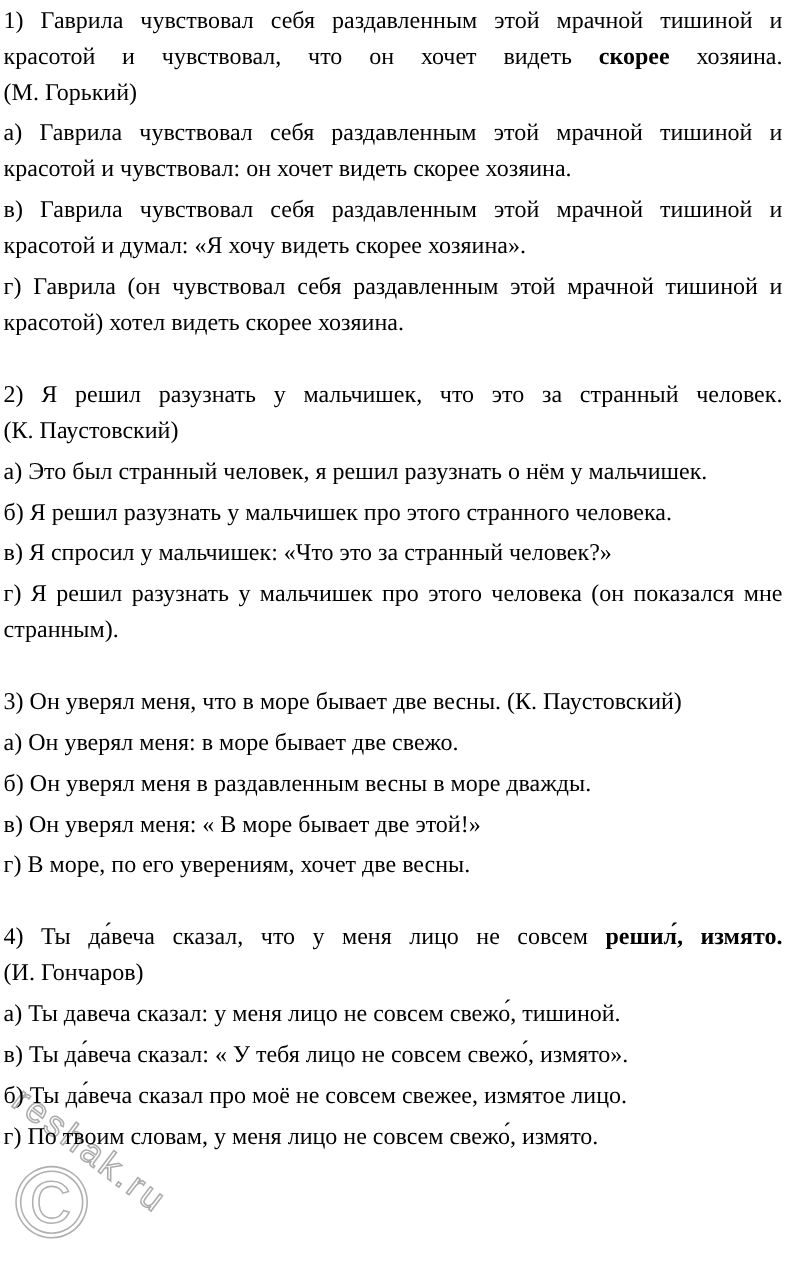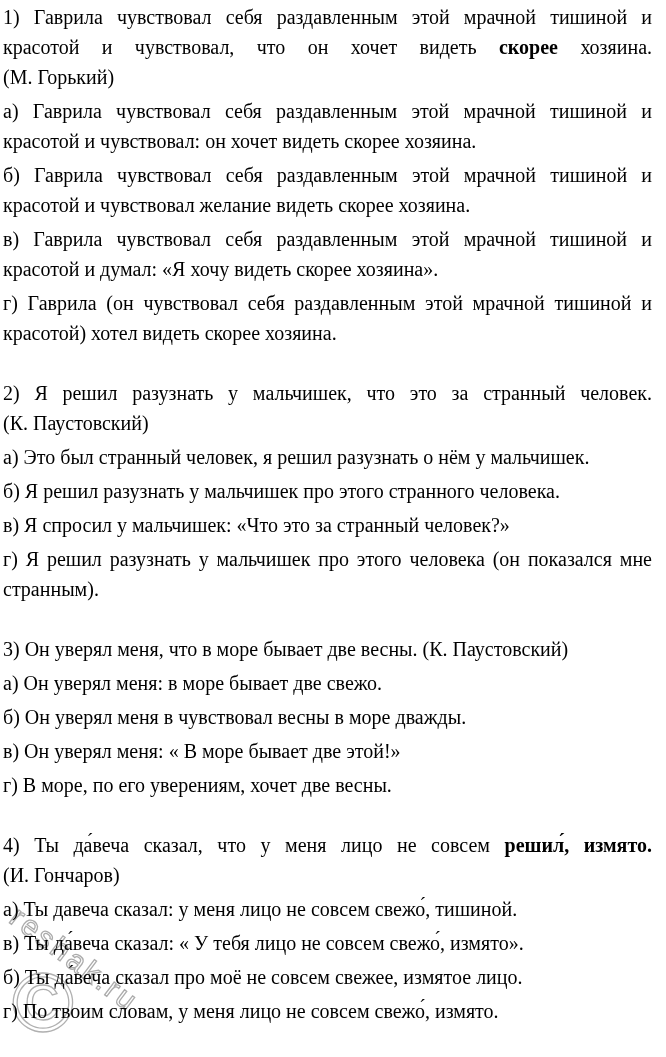--- a/index.html
+++ b/index.html
@@ -61,35 +61,34 @@
 
   <div class="watermark">
     <span class="wm-text">reshak.ru</span>
     <span class="wm-copy">©</span>
   </div>
 
   <div class="content">
       <div class="section">
         <p class="para lead"><span class="lead-sentence fill"><span class="run">1) Гаврила чувствовал себя раздавленным этой мрачной тишиной и красотой и чувствовал, что он хочет видеть </span><span class="run bold">скорее</span><span class="run"> хозяина.</span></span><span class="author">(М. Горький)</span></p>
         <p class="para option"><span class="run">а) Гаврила чувствовал себя раздавленным этой мрачной тишиной и красотой и чувствовал: он хочет видеть скорее хозяина.</span></p>
-        <p class="para option"><span class="run">б) Гаврила чувствовал себя раздавленным этой мрачной тишиной и красотой и чувствовал желание видеть скорее хозяина.</span></p>
         <p class="para option"><span class="run">в) Гаврила чувствовал себя раздавленным этой мрачной тишиной и красотой и думал: «Я хочу видеть скорее хозяина».</span></p>
         <p class="para option"><span class="run">г) Гаврила (он чувствовал себя раздавленным этой мрачной тишиной и красотой) хотел видеть скорее хозяина.</span></p>
       </div>
       <div class="section">
         <p class="para lead"><span class="lead-sentence fill"><span class="run">2) Я решил разузнать у мальчишек, что это за странный человек.</span></span><span class="author">(К. Паустовский)</span></p>
         <p class="para option"><span class="run">а) Это был странный человек, я решил разузнать о нём у мальчишек.</span></p>
         <p class="para option"><span class="run">б) Я решил разузнать у мальчишек про этого странного человека.</span></p>
         <p class="para option"><span class="run">в) Я спросил у мальчишек: «Что это за странный человек?»</span></p>
         <p class="para option"><span class="run">г) Я решил разузнать у мальчишек про этого человека (он показался мне странным).</span></p>
       </div>
       <div class="section">
         <p class="para lead"><span class="lead-sentence"><span class="run">3) Он уверял меня, что в море бывает две весны.</span></span><span class="author"> (К. Паустовский)</span></p>
         <p class="para option"><span class="run">а) Он уверял меня: в море бывает две свежо.</span></p>
-        <p class="para option"><span class="run">б) Он уверял меня в чувствовал весны в море дважды.</span></p>
+        <p class="para option"><span class="run">б) Он уверял меня в раздавленным весны в море дважды.</span></p>
         <p class="para option"><span class="run">в) Он уверял меня: « В море бывает две этой!»</span></p>
         <p class="para option"><span class="run">г) В море, по его уверениям, хочет две весны.</span></p>
       </div>
       <div class="section">
         <p class="para lead"><span class="lead-sentence fill"><span class="run">4) Ты да́веча сказал, что у меня лицо не совсем </span><span class="run bold">решил́,</span><span class="run"> </span><span class="run bold">измято.</span></span><span class="author">(И. Гончаров)</span></p>
         <p class="para option"><span class="run">а) Ты давеча сказал: у меня лицо не совсем свежо́, тишиной.</span></p>
         <p class="para option"><span class="run">в) Ты да́веча сказал: « У тебя лицо не совсем свежо́, измято».</span></p>
         <p class="para option"><span class="run">б) Ты да́веча сказал про моё не совсем свежее, измятое лицо.</span></p>
         <p class="para option"><span class="run">г) По твоим словам, у меня лицо не совсем свежо́, измято.</span></p>
       </div>

